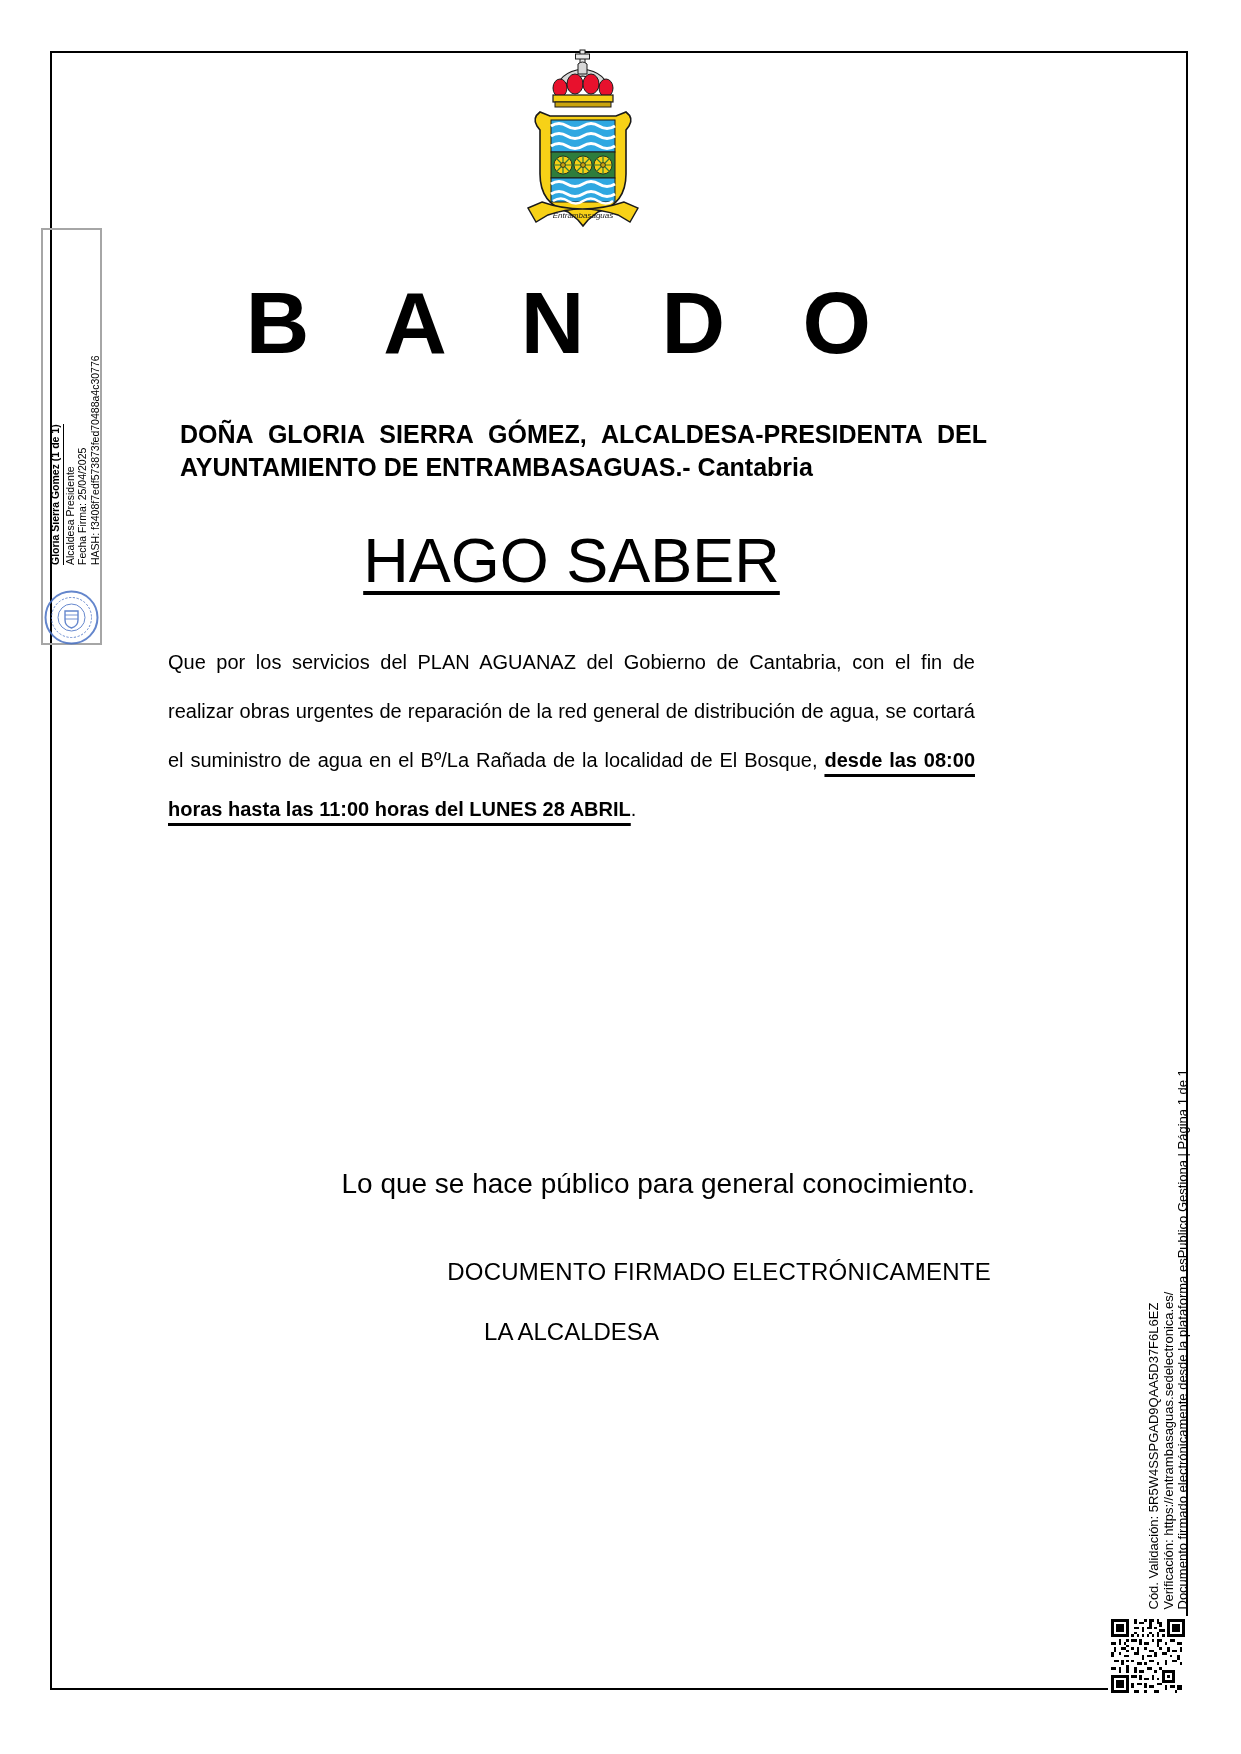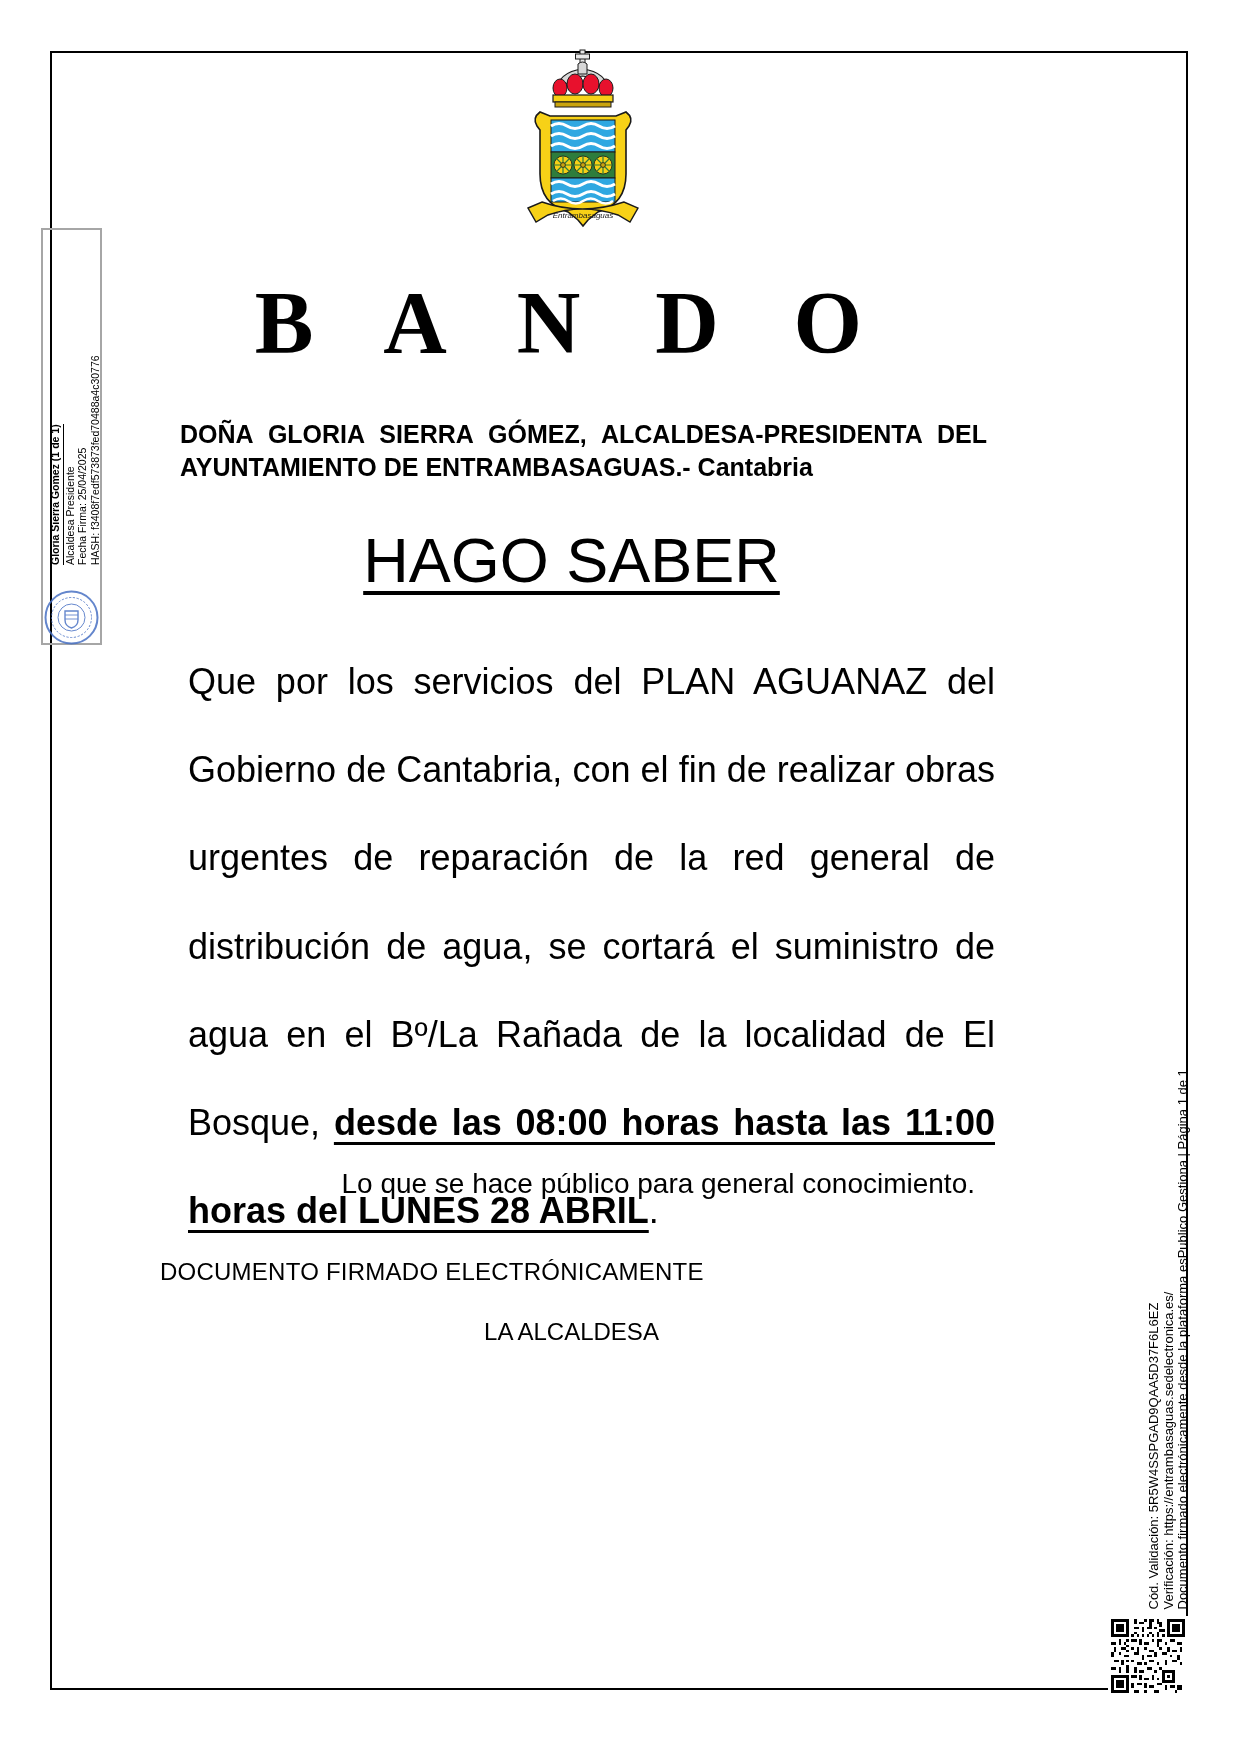--- a/index.html
+++ b/index.html
@@ -10,49 +10,48 @@
   }
   .page-border{
     position:absolute;left:50px;top:51px;width:1138px;height:1639px;
     border:2px solid #000;box-sizing:border-box;
   }
   .crest{position:absolute;left:520px;top:48px;width:126px;height:182px;}
   .title{
     position:absolute;left:168px;top:272px;width:807px;
     font-size:88px;font-weight:bold;letter-spacing:0.30em;text-align:center;
     white-space:nowrap;
-    font-family:Liberation Serif, serif;
   }
   .intro{
     position:absolute;left:180px;top:418px;width:807px;
     font-size:25px;font-weight:bold;line-height:1.32;
     text-align:justify;
   }
   .hago-saber{
     position:absolute;left:168px;top:524px;width:807px;
     font-size:63px;text-align:center;
   }
   .hago-saber span{
     text-decoration:underline;text-decoration-thickness:4px;text-underline-offset:9px;
   }
   .body-par{
     position:absolute;left:168px;top:638px;width:807px;
-    font-size:36px;line-height:2.45;text-align:justify;margin-left:20px;
+    font-size:20px;line-height:2.45;text-align:justify;
   }
   .body-par .em{
     font-weight:bold;text-decoration:underline;
     text-decoration-thickness:3px;text-underline-offset:7px;
   }
   .closing{
     position:absolute;left:168px;top:1168px;width:807px;
     font-size:28px;text-align:right;
   }
   .doc-signed{
-    position:absolute;left:160px;top:1258px;width:807px;
-    font-size:24px;text-align:left;letter-spacing:0.01em;
+    position:absolute;left:184px;top:1258px;width:807px;
+    font-size:24px;text-align:right;letter-spacing:0.01em;
   }
   .la-alcaldesa{
     position:absolute;left:168px;top:1318px;width:807px;
     font-size:24px;text-align:center;
   }
   
   .sig-box{
     position:absolute;left:41px;top:228px;width:61px;height:417px;
     border:2px solid #a6a6a6;box-sizing:border-box;background:transparent;
   }

